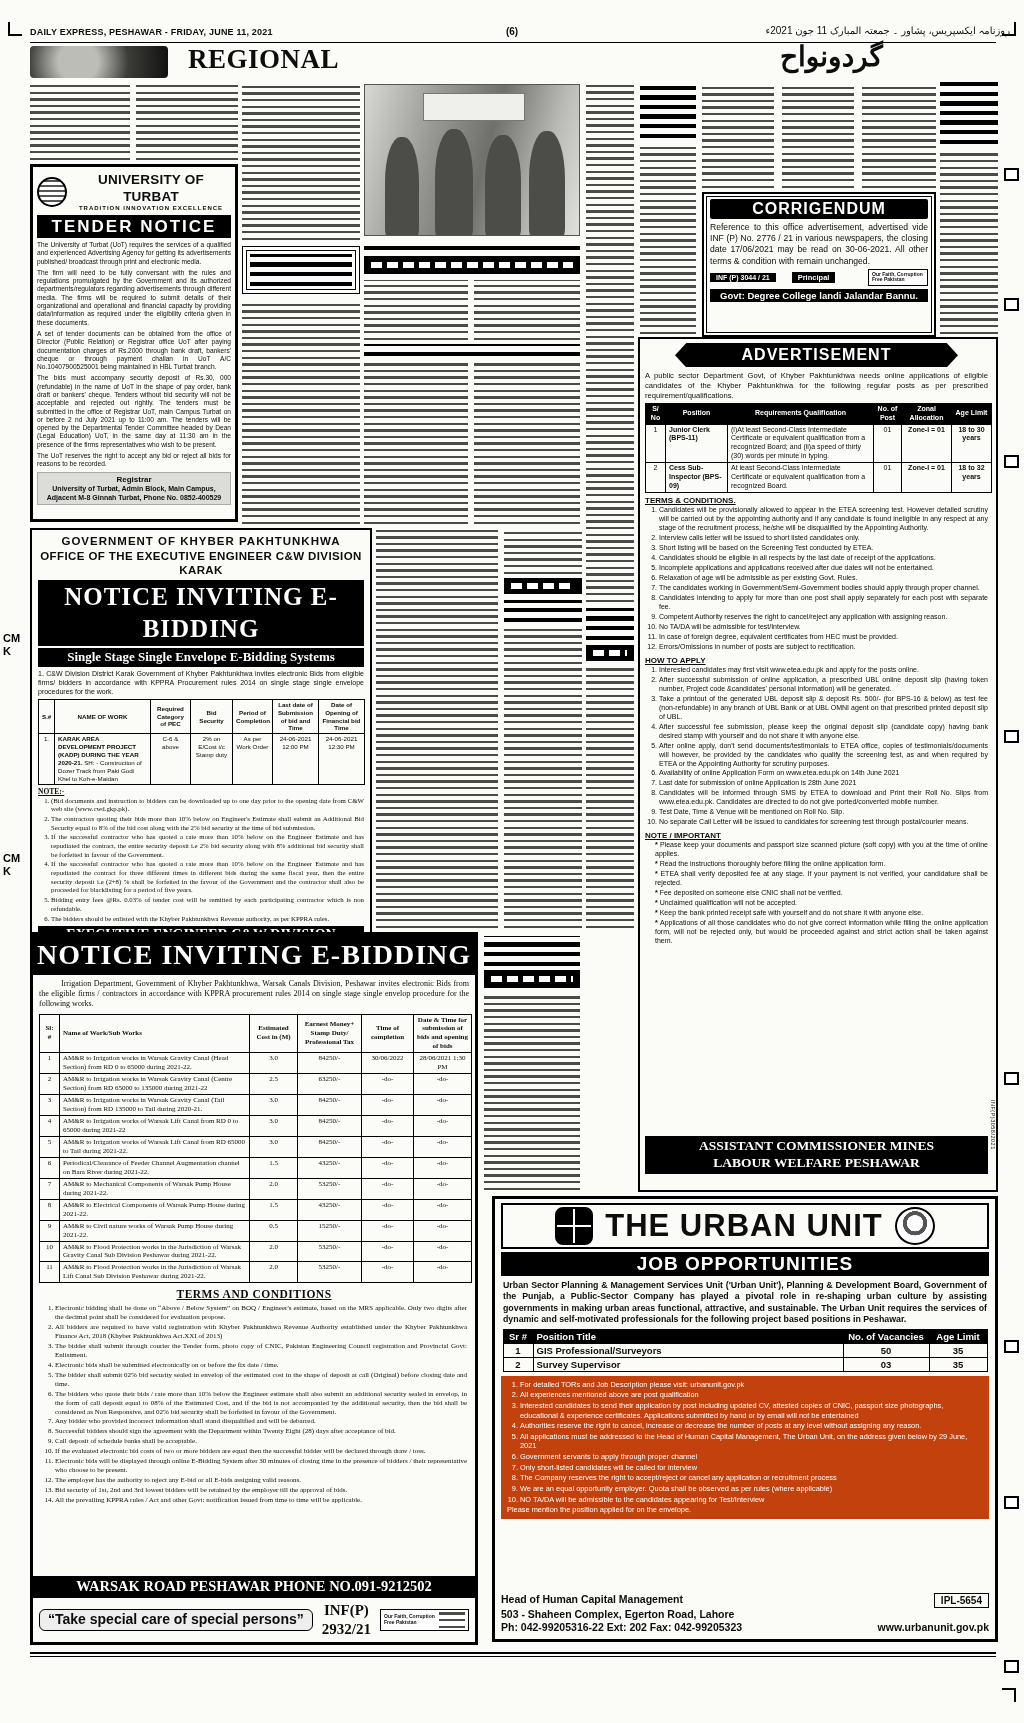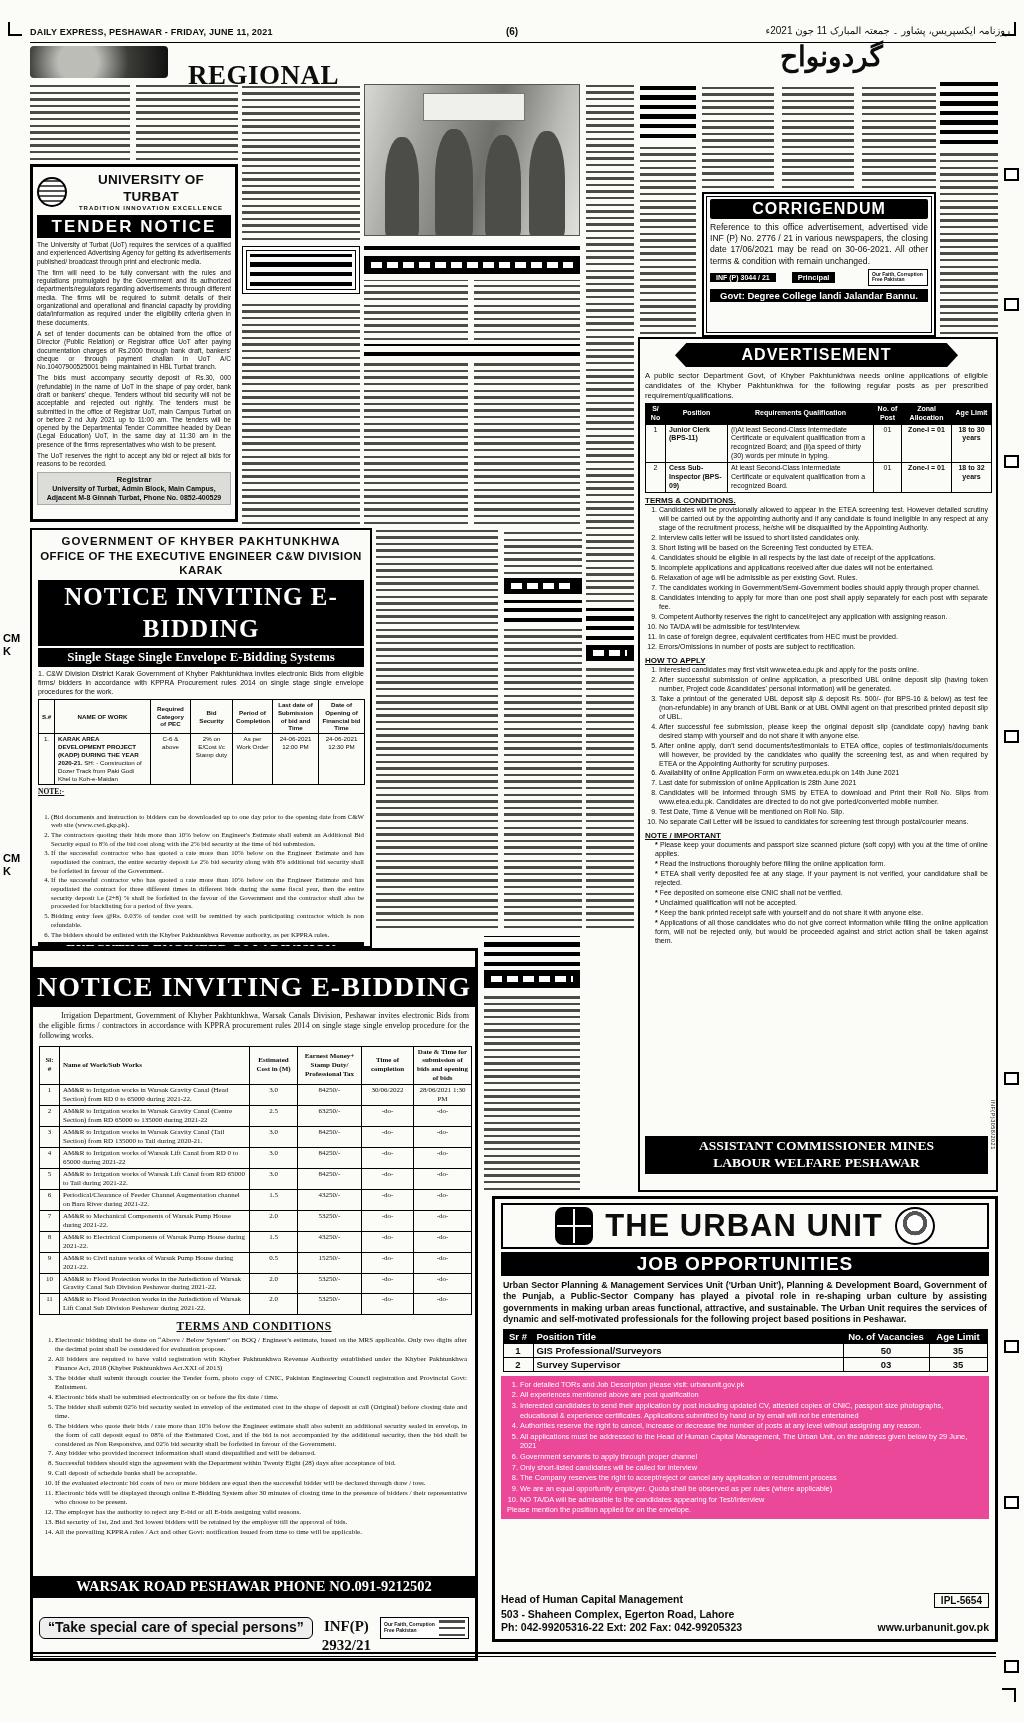--- a/index.html
+++ b/index.html
@@ -1,19 +1,19 @@
 <!DOCTYPE html>
 <html><head>
 <meta charset="utf-8">
 <style>
   html,body{margin:0;padding:0;background:#d9d9d6;}
   #page{position:relative;width:1024px;height:1723px;background:#fbfbf8;color:#0d0d0d;
         font-family:"Liberation Sans",sans-serif;overflow:hidden;}
   .abs{position:absolute;box-sizing:border-box;}
-  .serif{font-family:"Liberation Serif",serif;margin-top:16px;}
+  .serif{font-family:"Liberation Serif",serif;}
   .b{font-weight:bold;}
   .tc{text-align:center;}
   .just{text-align:justify;}
   
   .ufill{background-image:repeating-linear-gradient(0deg,#24241f 0px,#24241f 2.4px,transparent 2.4px,transparent 6.6px);opacity:.82;}
   .ubold{background-image:repeating-linear-gradient(0deg,#000 0px,#000 4.4px,transparent 4.4px,transparent 9.6px);}
   .uinv{background:#000;display:flex;flex-direction:column;justify-content:center;gap:3px;padding:3px 7px;}
   .uinv i{display:block;height:6px;background:repeating-linear-gradient(90deg,#fff 0 11px,transparent 11px 16px);}
   .frame-dbl{border:1px solid #000;box-shadow:0 0 0 3px #fff inset,0 0 0 4px #000 inset;padding:7px;}
   
@@ -483,21 +483,21 @@
           <td class="tc">35</td>
         </tr>
           <tr class="b">
           <td class="tc">2</td>
           <td>Survey Supervisor</td>
           <td class="tc">03</td>
           <td class="tc">35</td>
         </tr>
         </tbody>
     </table>
-    <div style="background:#ec4899;color:#fff;font-size:7.4px;line-height:1.3;padding:4px 6px;margin-top:4px">
+    <div style="background:#c2410c;color:#fff;font-size:7.4px;line-height:1.3;padding:4px 6px;margin-top:4px">
       <ol style="padding-left:13px">
 
       <li>For detailed TORs and Job Description please visit: urbanunit.gov.pk</li>
           <li>All experiences mentioned above are post qualification</li>
           <li>Interested candidates to send their application by post including updated CV, attested copies of CNIC, passport size photographs, educational &amp; experience certificates. Applications submitted by hand or by email will not be entertained</li>
           <li>Authorities reserve the right to cancel, increase or decrease the number of posts at any level without assigning any reason.</li>
           <li>All applications must be addressed to the Head of Human Capital Management, The Urban Unit, on the address given below by 29 June, 2021</li>
           <li>Government servants to apply through proper channel</li>
           <li>Only short-listed candidates will be called for interview</li>
           <li>The Company reserves the right to accept/reject or cancel any application or recruitment process</li>

